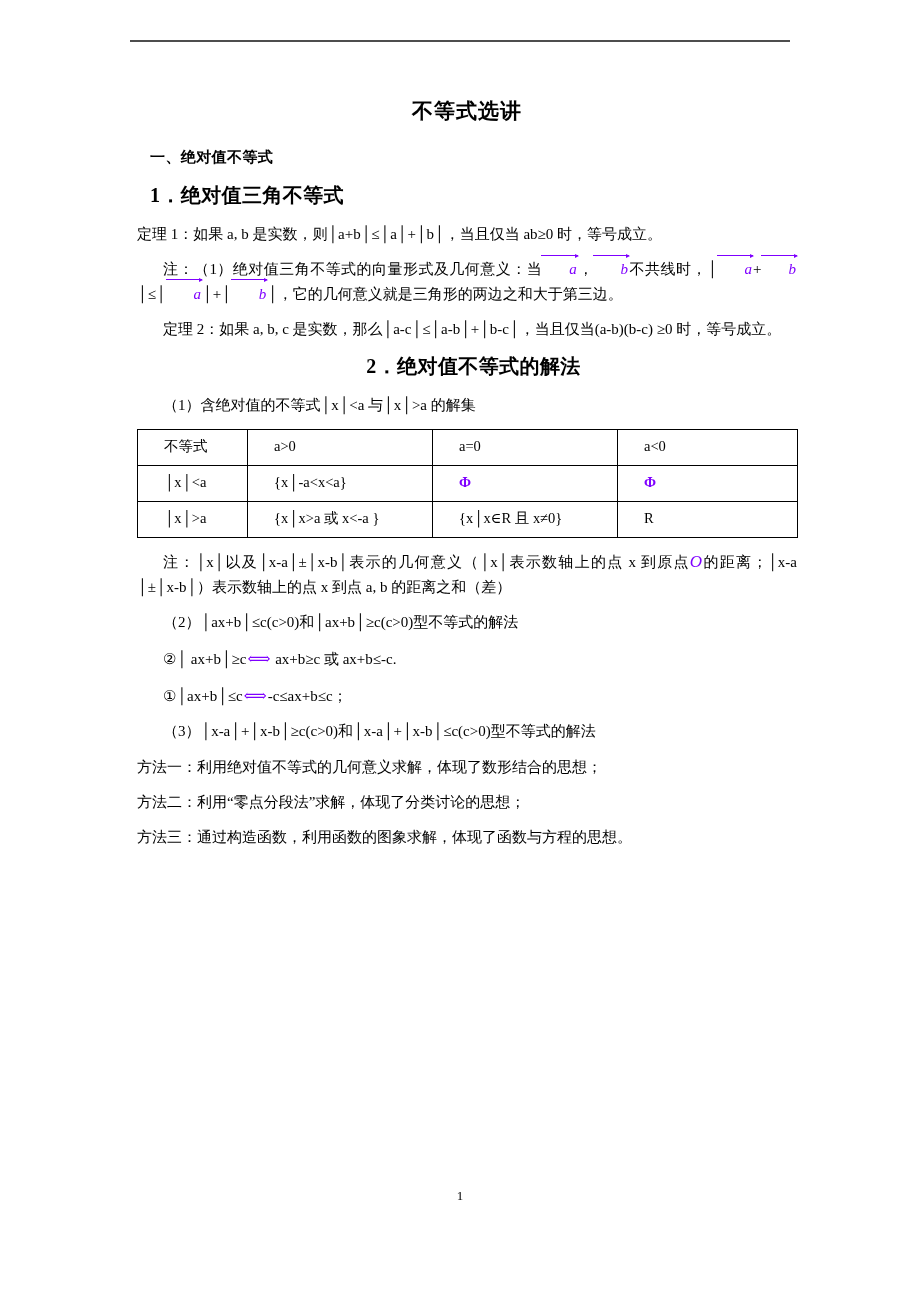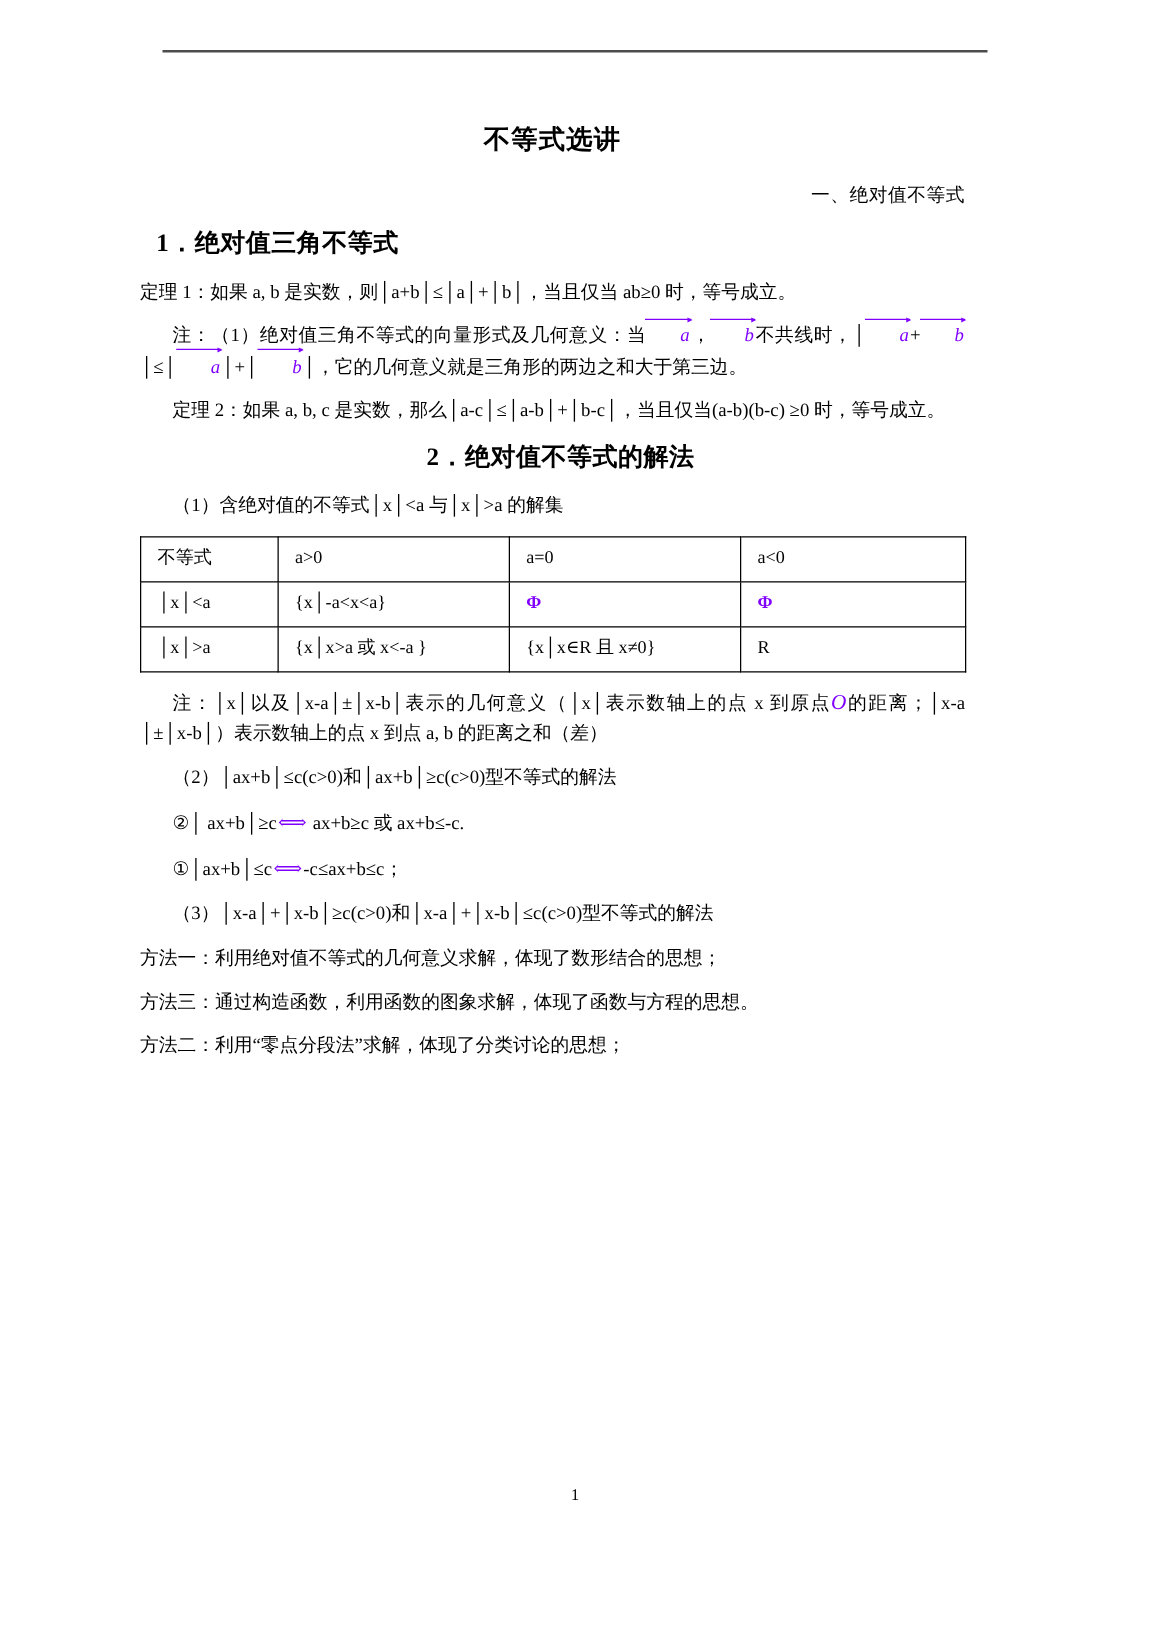--- a/index.html
+++ b/index.html
@@ -24,40 +24,39 @@
   .header-rule {
     position: absolute;
     left: 130px;
     top: 40px;
     width: 660px;
     height: 2px;
     background: #4d4d4d;
   }
   .content {
     position: absolute;
-    left: 112px;
+    left: 137px;
     top: 98px;
     width: 660px;
   }
   .doc-title {
     font-size: 21px;
     font-weight: bold;
     text-align: center;
     letter-spacing: 1px;
     margin: 0 0 22px 0;
     line-height: 1.3;
   }
   .h1 {
     font-size: 15px;
-    font-weight: normal;
+    font-weight: bold;
     margin: 0 0 12px 0;
     padding-left: 13px;
     line-height: 1.45;
     letter-spacing: 0.4px;
-    text-align: right;
   }
   .h2 {
     font-size: 20px;
     font-weight: bold;
     margin: 0 0 12px 0;
     padding-left: 13px;
     line-height: 1.45;
     letter-spacing: 0.4px;
   }
   .h2.tight {
@@ -114,21 +113,21 @@
   }
   table.soltable {
     border-collapse: collapse;
     width: 660px;
     margin: 4px 0 10px 0;
     table-layout: fixed;
   }
   table.soltable td {
     border: 1px solid #000000;
     font-size: 14.5px;
-    padding: 7px 9px 8px 13px;
+    padding: 7px 9px 8px 26px;
     line-height: 1.3;
     vertical-align: middle;
     height: 20px;
   }
   table.soltable col.c1 { width: 110px; }
   table.soltable col.c2 { width: 185px; }
   table.soltable col.c3 { width: 185px; }
   table.soltable col.c4 { width: 180px; }
   .phi {
     color: #7f00ff;
@@ -208,20 +207,20 @@
 
     <p class="body ind">（2）│ax+b│≤c(c&gt;0)和│ax+b│≥c(c&gt;0)型不等式的解法</p>
 
     <p class="body ind2"><span>②│ ax+b│≥c</span><span class="iff">⟺</span><span> ax+b≥c 或 ax+b≤-c.</span></p>
 
     <p class="body ind2"><span>①│ax+b│≤c</span><span class="iff">⟺</span><span>-c≤ax+b≤c；</span></p>
 
     <p class="body ind">（3）│x-a│+│x-b│≥c(c&gt;0)和│x-a│+│x-b│≤c(c&gt;0)型不等式的解法</p>
 
     <p class="body">方法一：利用绝对值不等式的几何意义求解，体现了数形结合的思想；</p>
+    <p class="body">方法二：利用“零点分段法”求解，体现了分类讨论的思想；</p>
     <p class="body">方法三：通过构造函数，利用函数的图象求解，体现了函数与方程的思想。</p>
-    <p class="body">方法二：利用“零点分段法”求解，体现了分类讨论的思想；</p>
 
   </div>
 
   <div class="page-number">1</div>
 
 </div>
 
 </body></html>

